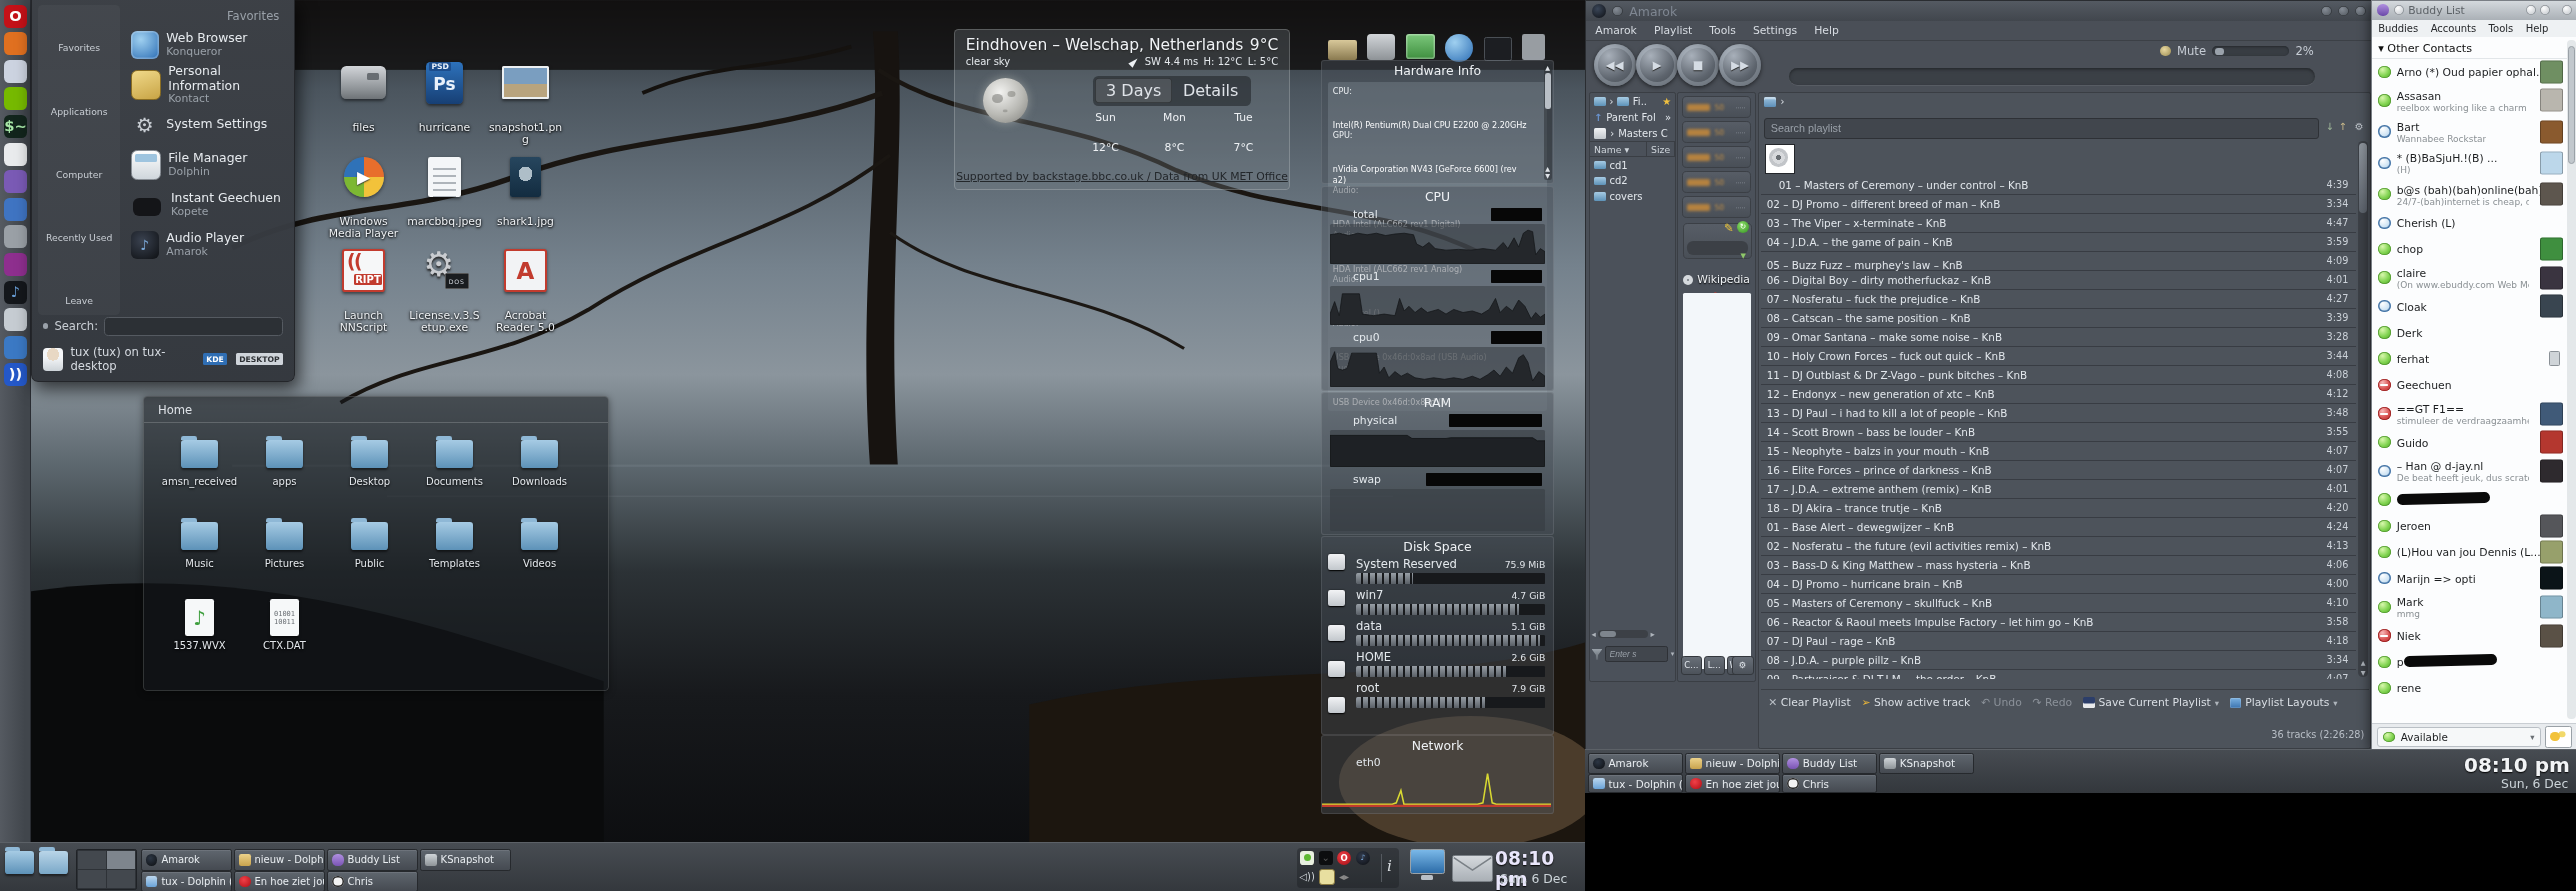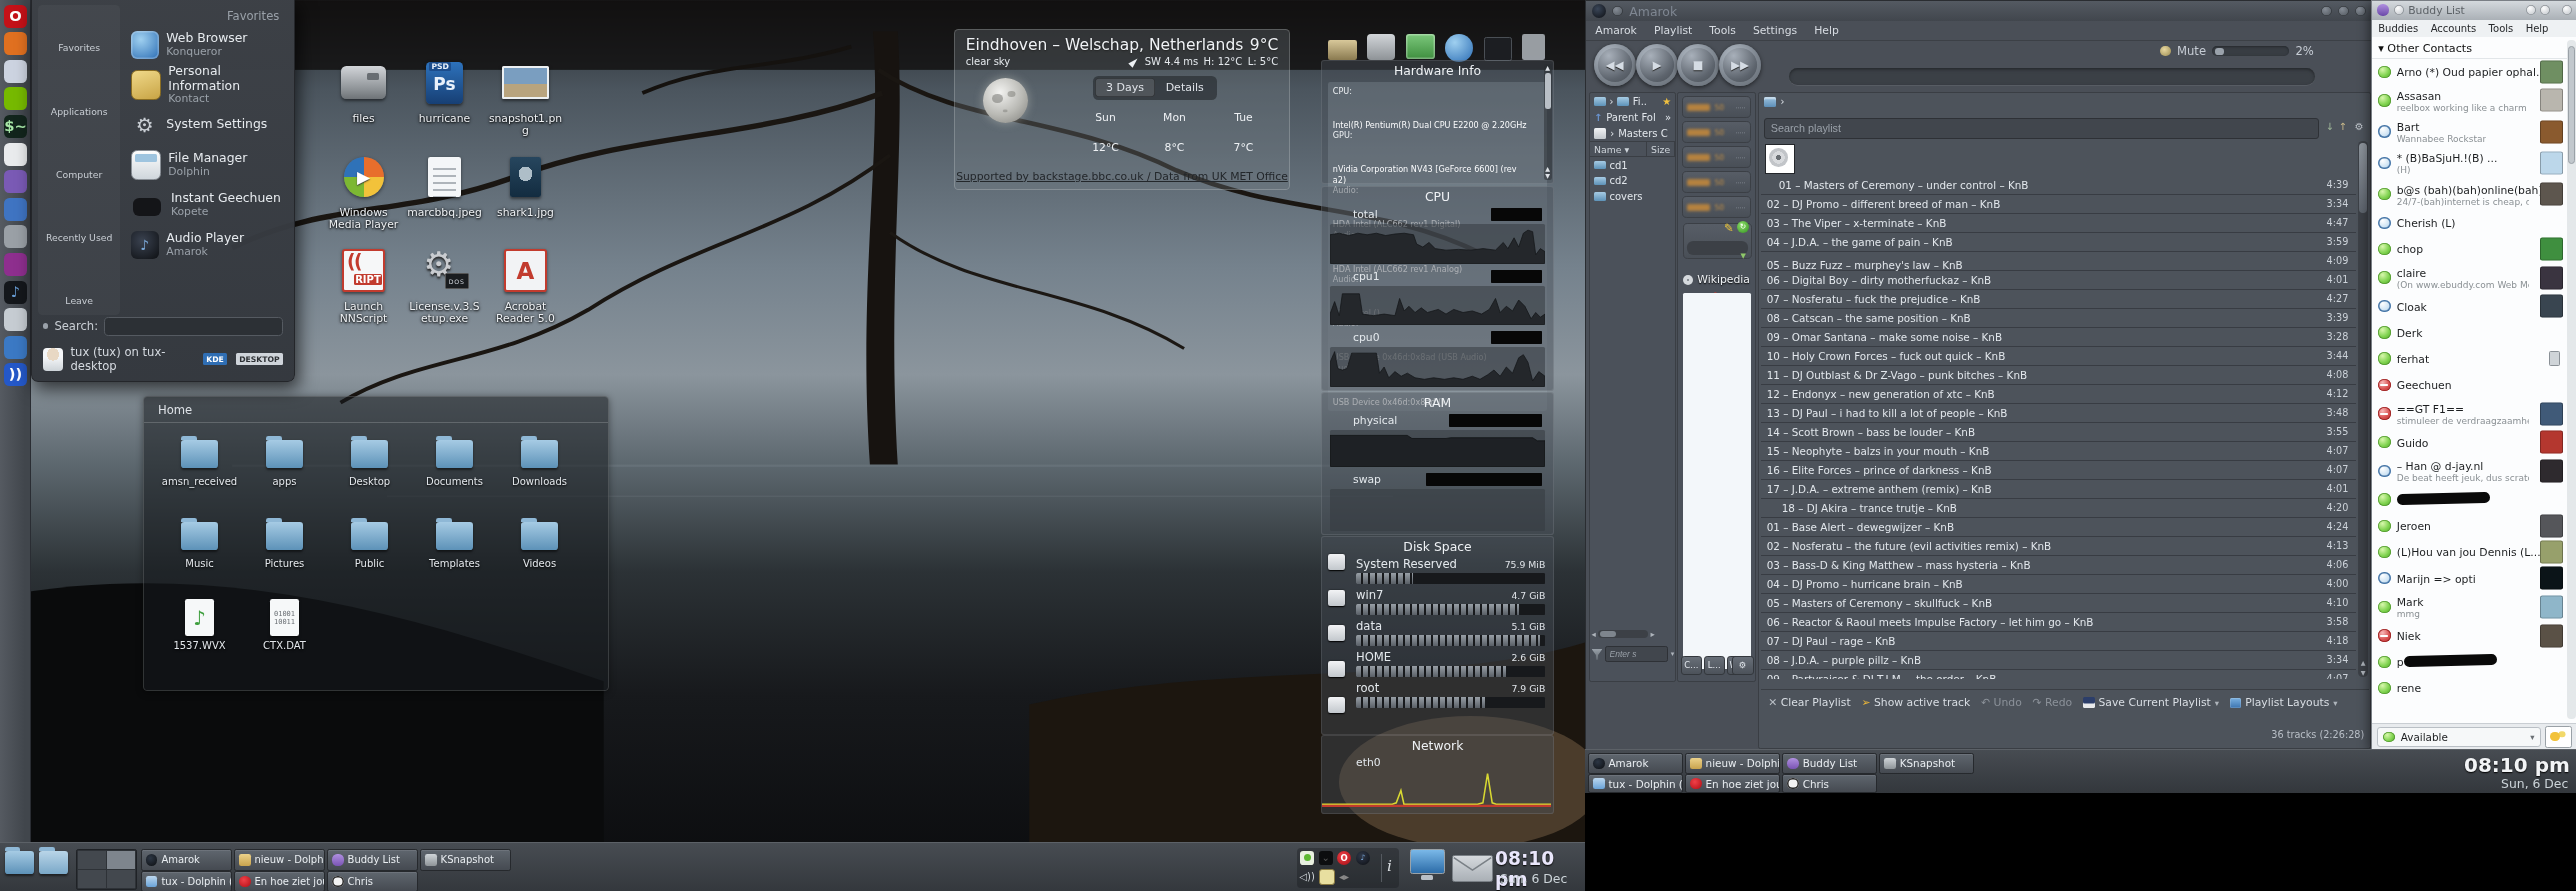--- a/index.html
+++ b/index.html
@@ -43,21 +43,21 @@
   #ksearch{flex:1;height:17px;background:#2c3035;border:0.8px solid #555a61;border-radius:4.6px;color:#e8ecef;padding:0 6.2px;font-size:10.8px;outline:none;}
   #kuserrow{position:absolute;left:10.8px;top:345px;width:240px;height:28px;display:flex;align-items:center;gap:7.7px;}
   #kavatar{width:20px;height:23px;background:radial-gradient(circle at 50% 28%,#e8d8c4 0 6.2px,transparent 6.2px),linear-gradient(180deg,#f4f6f8 40%,#cdd3d8);border-radius:3.9px;}
   #kuser{color:#d5dae0;font-size:11.6px;flex:1;}
   .badge{display:inline-block;font-size:7.7px;font-weight:bold;padding:1.5px 3.1px;border-radius:1.5px;}
   .badge.kde{background:#2f6eb4;color:#fff;}
   .badge.desk{background:#cfd4da;color:#2c2f33;margin-left:1.5px;}
   
   #dicons{position:absolute;left:325px;top:60px;width:248px;display:grid;grid-template-columns:repeat(3,81px);grid-auto-rows:94px;z-index:5;}
   .dicon{text-align:center;width:77px;}
-  .dicon .dlabel{margin-top:8px;font-size:10.8px;line-height:12.4px;color:#eef1f4;text-shadow:0 0.8px 2.3px #000,0 0 3.1px rgba(0,0,0,.8);word-wrap:break-word;}
+  .dicon .dlabel{margin-top:17px;font-size:10.8px;line-height:12.4px;color:#eef1f4;text-shadow:0 0.8px 2.3px #000,0 0 3.1px rgba(0,0,0,.8);word-wrap:break-word;}
   .dart{height:45px;display:flex;align-items:center;justify-content:center;position:relative;}
   .k-hdd{width:45px;height:32.5px;background:linear-gradient(180deg,#d2d5d9,#8e9397 70%,#6e7377);border-radius:5.4px;position:relative;box-shadow:0 1.5px 3.1px rgba(0,0,0,.5);}
   .k-hdd:after{content:"";position:absolute;right:7px;top:7px;width:12.4px;height:7px;background:#686d72;border-radius:1.5px;}
   .k-psd{width:37px;height:42px;background:linear-gradient(180deg,#2d72bc,#173f74);border-radius:4.6px;color:#e8f0fa;position:relative;box-shadow:0 1.5px 3.1px rgba(0,0,0,.5);}
   .k-psd .g1{position:absolute;left:0;right:0;top:12.4px;font-size:17px;font-weight:bold;}
   .k-psd .g2{position:absolute;left:3.1px;top:0.8px;font-size:7.7px;font-weight:bold;background:#1c4d8c;padding:0 2.3px;border-radius:1.5px;}
   .k-img{width:43px;height:29px;border:2.3px solid #ecf0f2;border-radius:1.5px;background:linear-gradient(180deg,#7a9ec0 55%,#b8a47e 55%);box-shadow:0 1.5px 3.1px rgba(0,0,0,.5);}
   .k-wmp{width:40px;height:40px;border-radius:50%;background:conic-gradient(#e86e2c 0 25%,#f2c23a 25% 50%,#7cb832 50% 75%,#2f72b8 75% 100%);position:relative;box-shadow:0 1.5px 3.9px rgba(0,0,0,.5);}
   .k-wmp:after{content:"▶";position:absolute;inset:0;display:flex;align-items:center;justify-content:center;color:#fff;font-size:17px;text-shadow:0 0.8px 1.5px #333;}
   .k-doc{width:32.5px;height:40px;background:#f4f6f8;border-radius:2.3px;box-shadow:0 1.5px 3.1px rgba(0,0,0,.5);
@@ -84,21 +84,21 @@
   
   #weather{position:absolute;left:954px;top:29px;width:334px;height:159px;z-index:6;background:rgba(120,128,136,.30);border:0.8px solid rgba(255,255,255,.2);border-radius:4.6px;}
   #wtitle{display:flex;justify-content:space-between;padding:6.2px 10.8px 0 10.8px;font-size:15.5px;color:#f0f3f6;text-shadow:0 0.8px 1.5px #222;}
   #wsub{display:flex;justify-content:space-between;padding:2.3px 10.8px 0 10.8px;font-size:10px;color:#e4e8ec;}
   #wwind{display:flex;gap:5.4px;align-items:center;}
   .wind-arrow{width:0;height:0;border-left:10px solid #eef1f4;border-top:3.9px solid transparent;border-bottom:3.9px solid transparent;transform:rotate(-45deg);}
   #wmoon{position:absolute;left:28px;top:48px;width:45px;height:45px;border-radius:50%;
     background:radial-gradient(circle at 38% 32%,#f2f2f0,#b9b9b4 55%,#7e7e7a);box-shadow:0 0 9.3px rgba(240,240,230,.35);}
   #wmoon:after{content:"";position:absolute;left:9.3px;top:15.5px;width:10.8px;height:9.3px;border-radius:50%;background:rgba(110,110,105,.5);box-shadow:14px -4.6px 0 -1.5px rgba(110,110,105,.45),7.7px 12.4px 0 -3.1px rgba(110,110,105,.4);}
   #wtabs{position:absolute;left:138px;top:46px;display:flex;background:rgba(30,33,37,.55);border-radius:5.4px;padding:2.3px;}
-  .wtab{padding:3.1px 10.8px;font-size:11px;color:#dfe3e8;border-radius:3.9px;}
+  .wtab{padding:3.1px 10.8px;font-size:16px;color:#dfe3e8;border-radius:3.9px;}
   .wtab.active{background:rgba(255,255,255,.12);box-shadow:inset 0 0 0 0.8px rgba(0,0,0,.4);}
   #wdays{position:absolute;left:116px;top:81px;width:207px;display:flex;}
   .wday{flex:1;text-align:center;font-size:10.8px;color:#eef1f4;}
   .wday .wic{height:17px;font-size:13px;color:#e8ecef;}
   #wcredit{position:absolute;left:0;right:0;bottom:6.2px;text-align:center;font-size:10.8px;color:#23272b;text-decoration:underline;}
   
   .cpanel{position:absolute;left:1321px;width:231px;background:rgba(70,78,86,.45);border:0.8px solid rgba(255,255,255,.10);border-radius:3.1px;color:#e4e9ed;}
   .ctitle{text-align:center;font-size:12.4px;padding:2.3px 0;color:#eef1f4;}
   #hwbox{margin:1.5px 6.2px 6.2px 6.2px;background:rgba(170,180,190,.22);border-radius:2.3px;padding:3.9px 4.6px;position:relative;}
   .hwrow{display:flex;font-size:8.1px;line-height:10.4px;color:#fbfcfd;flex-direction:column;}
@@ -1061,21 +1061,21 @@
                 <span style="white-space:nowrap;overflow:hidden;">16 – Elite Forces – prince of darkness – KnB</span>
                 <span class="tm">4:07</span>
               </div>
 
               <div class="plrow">
                 <span style="white-space:nowrap;overflow:hidden;">17 – J.D.A. – extreme anthem (remix) – KnB</span>
                 <span class="tm">4:01</span>
               </div>
 
               <div class="plrow">
-                <span style="white-space:nowrap;overflow:hidden;margin-left:15px;">18 – DJ Akira – trance trutje – KnB</span>
+                <span style="white-space:nowrap;overflow:hidden;">18 – DJ Akira – trance trutje – KnB</span>
                 <span class="tm">4:20</span>
               </div>
 
               <div class="plrow">
                 <span style="white-space:nowrap;overflow:hidden;">01 – Base Alert – dewegwijzer – KnB</span>
                 <span class="tm">4:24</span>
               </div>
 
               <div class="plrow">
                 <span style="white-space:nowrap;overflow:hidden;">02 – Nosferatu – the future (evil activities remix) – KnB</span>

